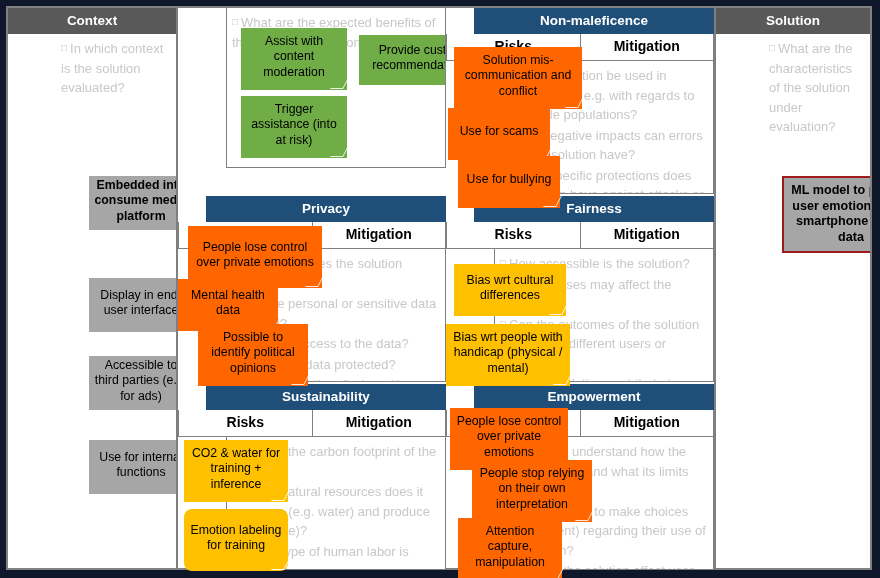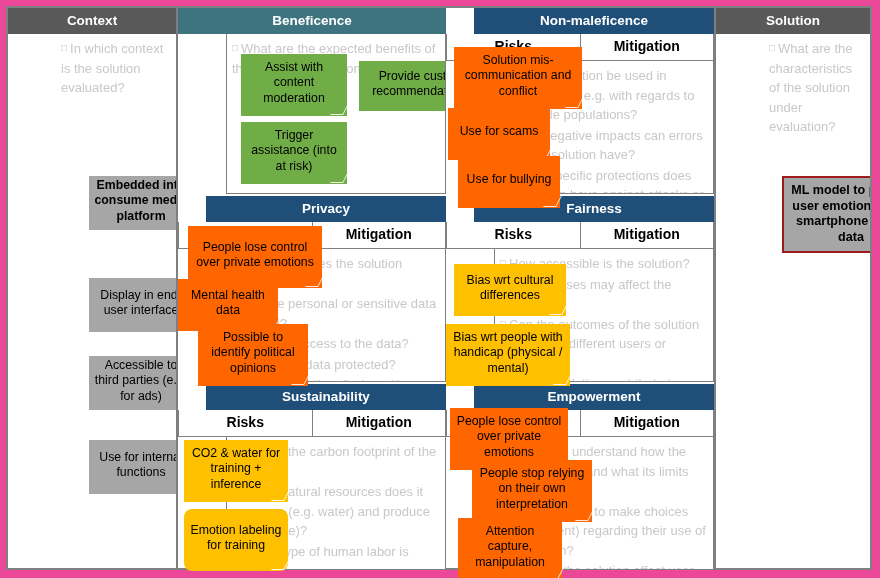--- a/index.html
+++ b/index.html
@@ -1,21 +1,21 @@
 <!DOCTYPE html>
 <html><head>
 <meta charset="utf-8">
 <style>
   html,body{margin:0;padding:0;background:#ffffff;}
   body{
     width:880px;height:578px;overflow:hidden;
     font-family:"Liberation Sans", sans-serif;
     -webkit-font-smoothing:antialiased;
   }
-  .canvas{position:relative;width:880px;height:578px;background:#ec4899;}
+  .canvas{position:relative;width:880px;height:578px;background:#0f172a;}
 
   
   .frame{
     position:absolute;left:6px;top:6px;width:866px;height:564px;
     border:2px solid #808080;box-sizing:border-box;background:#fff;
   }
 
   
   .col{position:absolute;top:0;bottom:0;box-sizing:border-box;}
   .col-context{left:0px;width:170px;border-right:2px solid #7f7f7f;}
@@ -118,21 +118,20 @@
         <div class="note n-gray" style="left:33px;top:406px;width:104px;height:54px;font-weight:normal;">
           <span>Use for internal functions</span>
           <span class="fold"></span>
         </div>
       </div>
     </div>
 
     <div class="col col-mid">
 
       <div class="mid-top">
-        <div class="hdr hdr-teal">Beneficence</div>
         <div class="body" style="height:160px;">
           <div class="faded">
             <p><span class="bullet">□</span><span>What are the expected benefits of the solution in this context?</span></p>
           </div>
 
           <div class="note n-green" style="left:14px;top:20px;width:106px;height:62px;">
             <span>Assist with content moderation</span>
             <span class="fold"></span>
           </div>
 

